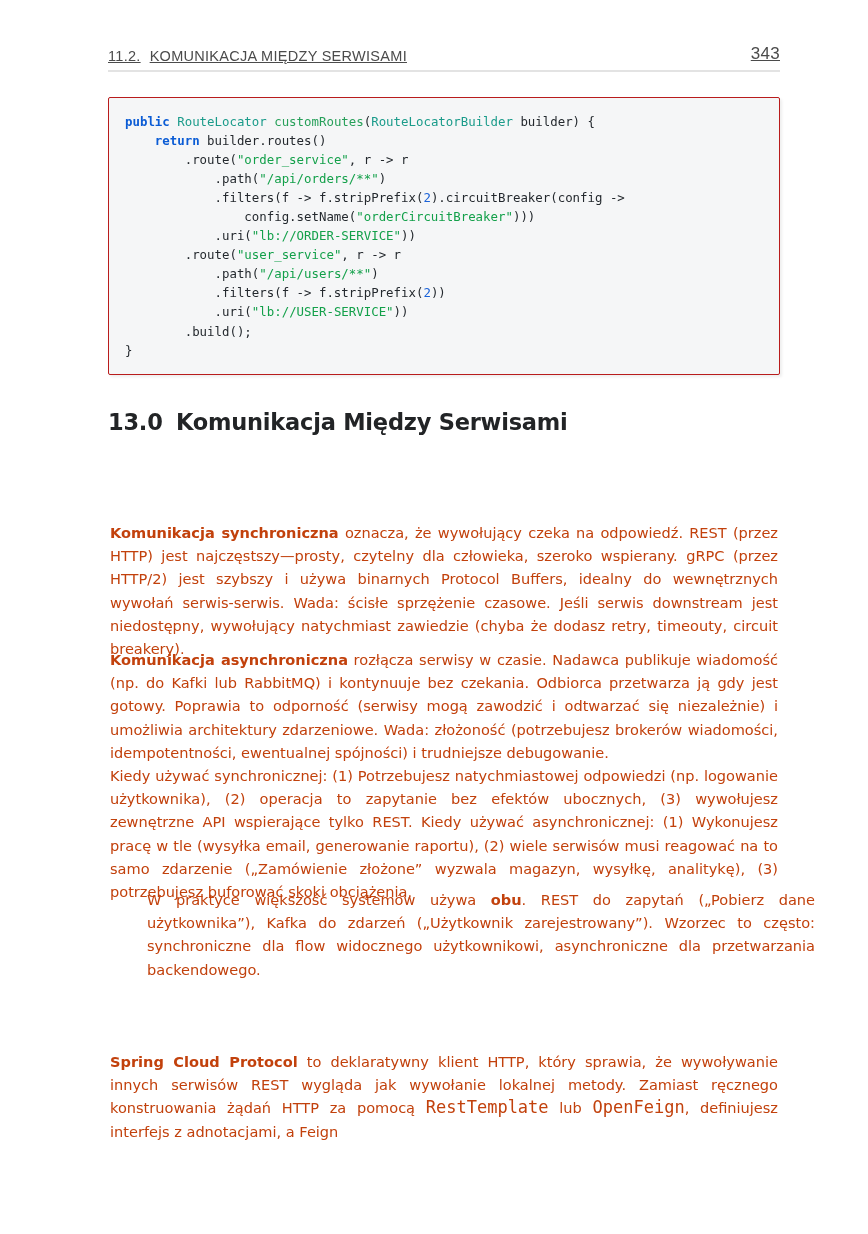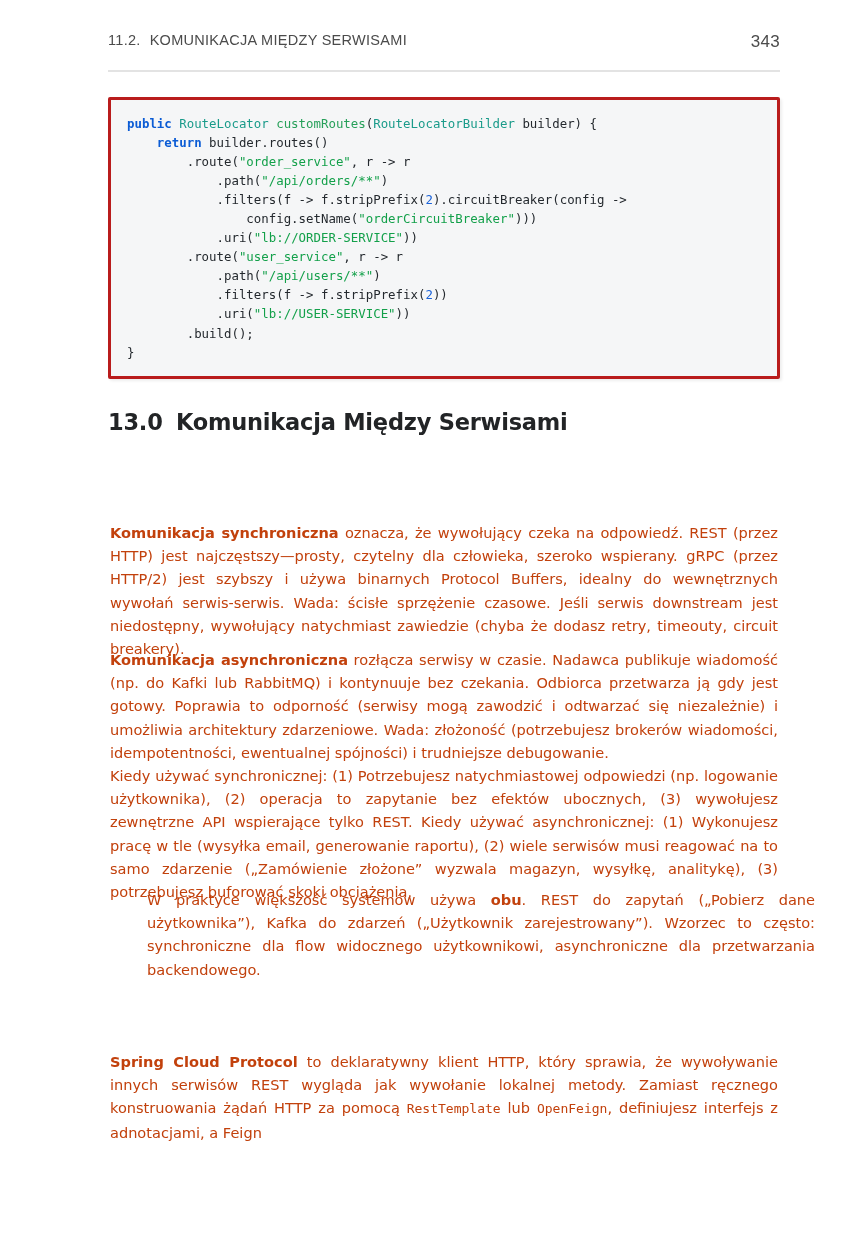--- a/index.html
+++ b/index.html
@@ -20,30 +20,31 @@
     position: relative;
     width: 868px;
     height: 1234px;
     box-sizing: border-box;
     padding: 0;
   }
 
   
   .running-header {
     position: absolute;
-    top: 32px;
+    top: 44px;
     left: 108px;
     width: 672px;
     display: flex;
-    align-items: flex-start;
+    align-items: flex-end;
     justify-content: space-between;
     font-family: "Liberation Sans", sans-serif;
     font-size: 14.5px;
     letter-spacing: 0.02em;
     color: #4b4b4b;
+    text-decoration: underline;
   }
   .running-header .hdr-left {
     display: flex;
     align-items: baseline;
   }
   .hdr-num {
     margin-right: 9px;
     color: #4b4b4b;
   }
   .hdr-title {
@@ -63,21 +64,21 @@
   }
 
   
   .code-block {
     position: absolute;
     top: 97px;
     left: 108px;
     width: 672px;
     box-sizing: border-box;
     background: #f5f6f7;
-    border: 3px solid #b91c1c;
+    border: 1px solid #b91c1c;
     border-radius: 2px;
     box-shadow: 2px 2px 3px rgba(0,0,0,0.07);
     padding: 14px 0 14px 0;
   }
   .code-block pre {
     margin: 0;
     padding: 0 16px;
     font-family: "DejaVu Sans Mono", "Liberation Mono", monospace;
     font-size: 12.4px;
     line-height: 19.05px;
@@ -144,21 +145,21 @@
     font-size: 14.55px;
     line-height: 23.2px;
     color: #c2410c;
     text-align: justify;
     text-justify: inter-word;
     hyphens: manual;
   }
   .para b { font-weight: 700; }
   .mono-inline {
     font-family: "DejaVu Sans Mono", "Liberation Mono", monospace;
-    font-size: 13px;
+    font-size: 17px;
   }
 
   #p1 { top: 521px; }
   #p2 { top: 648px; }
   #p3 { top: 764px; }
   #p4 { top: 888px; margin-left: 37px; }
   #p5 { top: 1050px; }
 </style>
 </head>
 <body>

